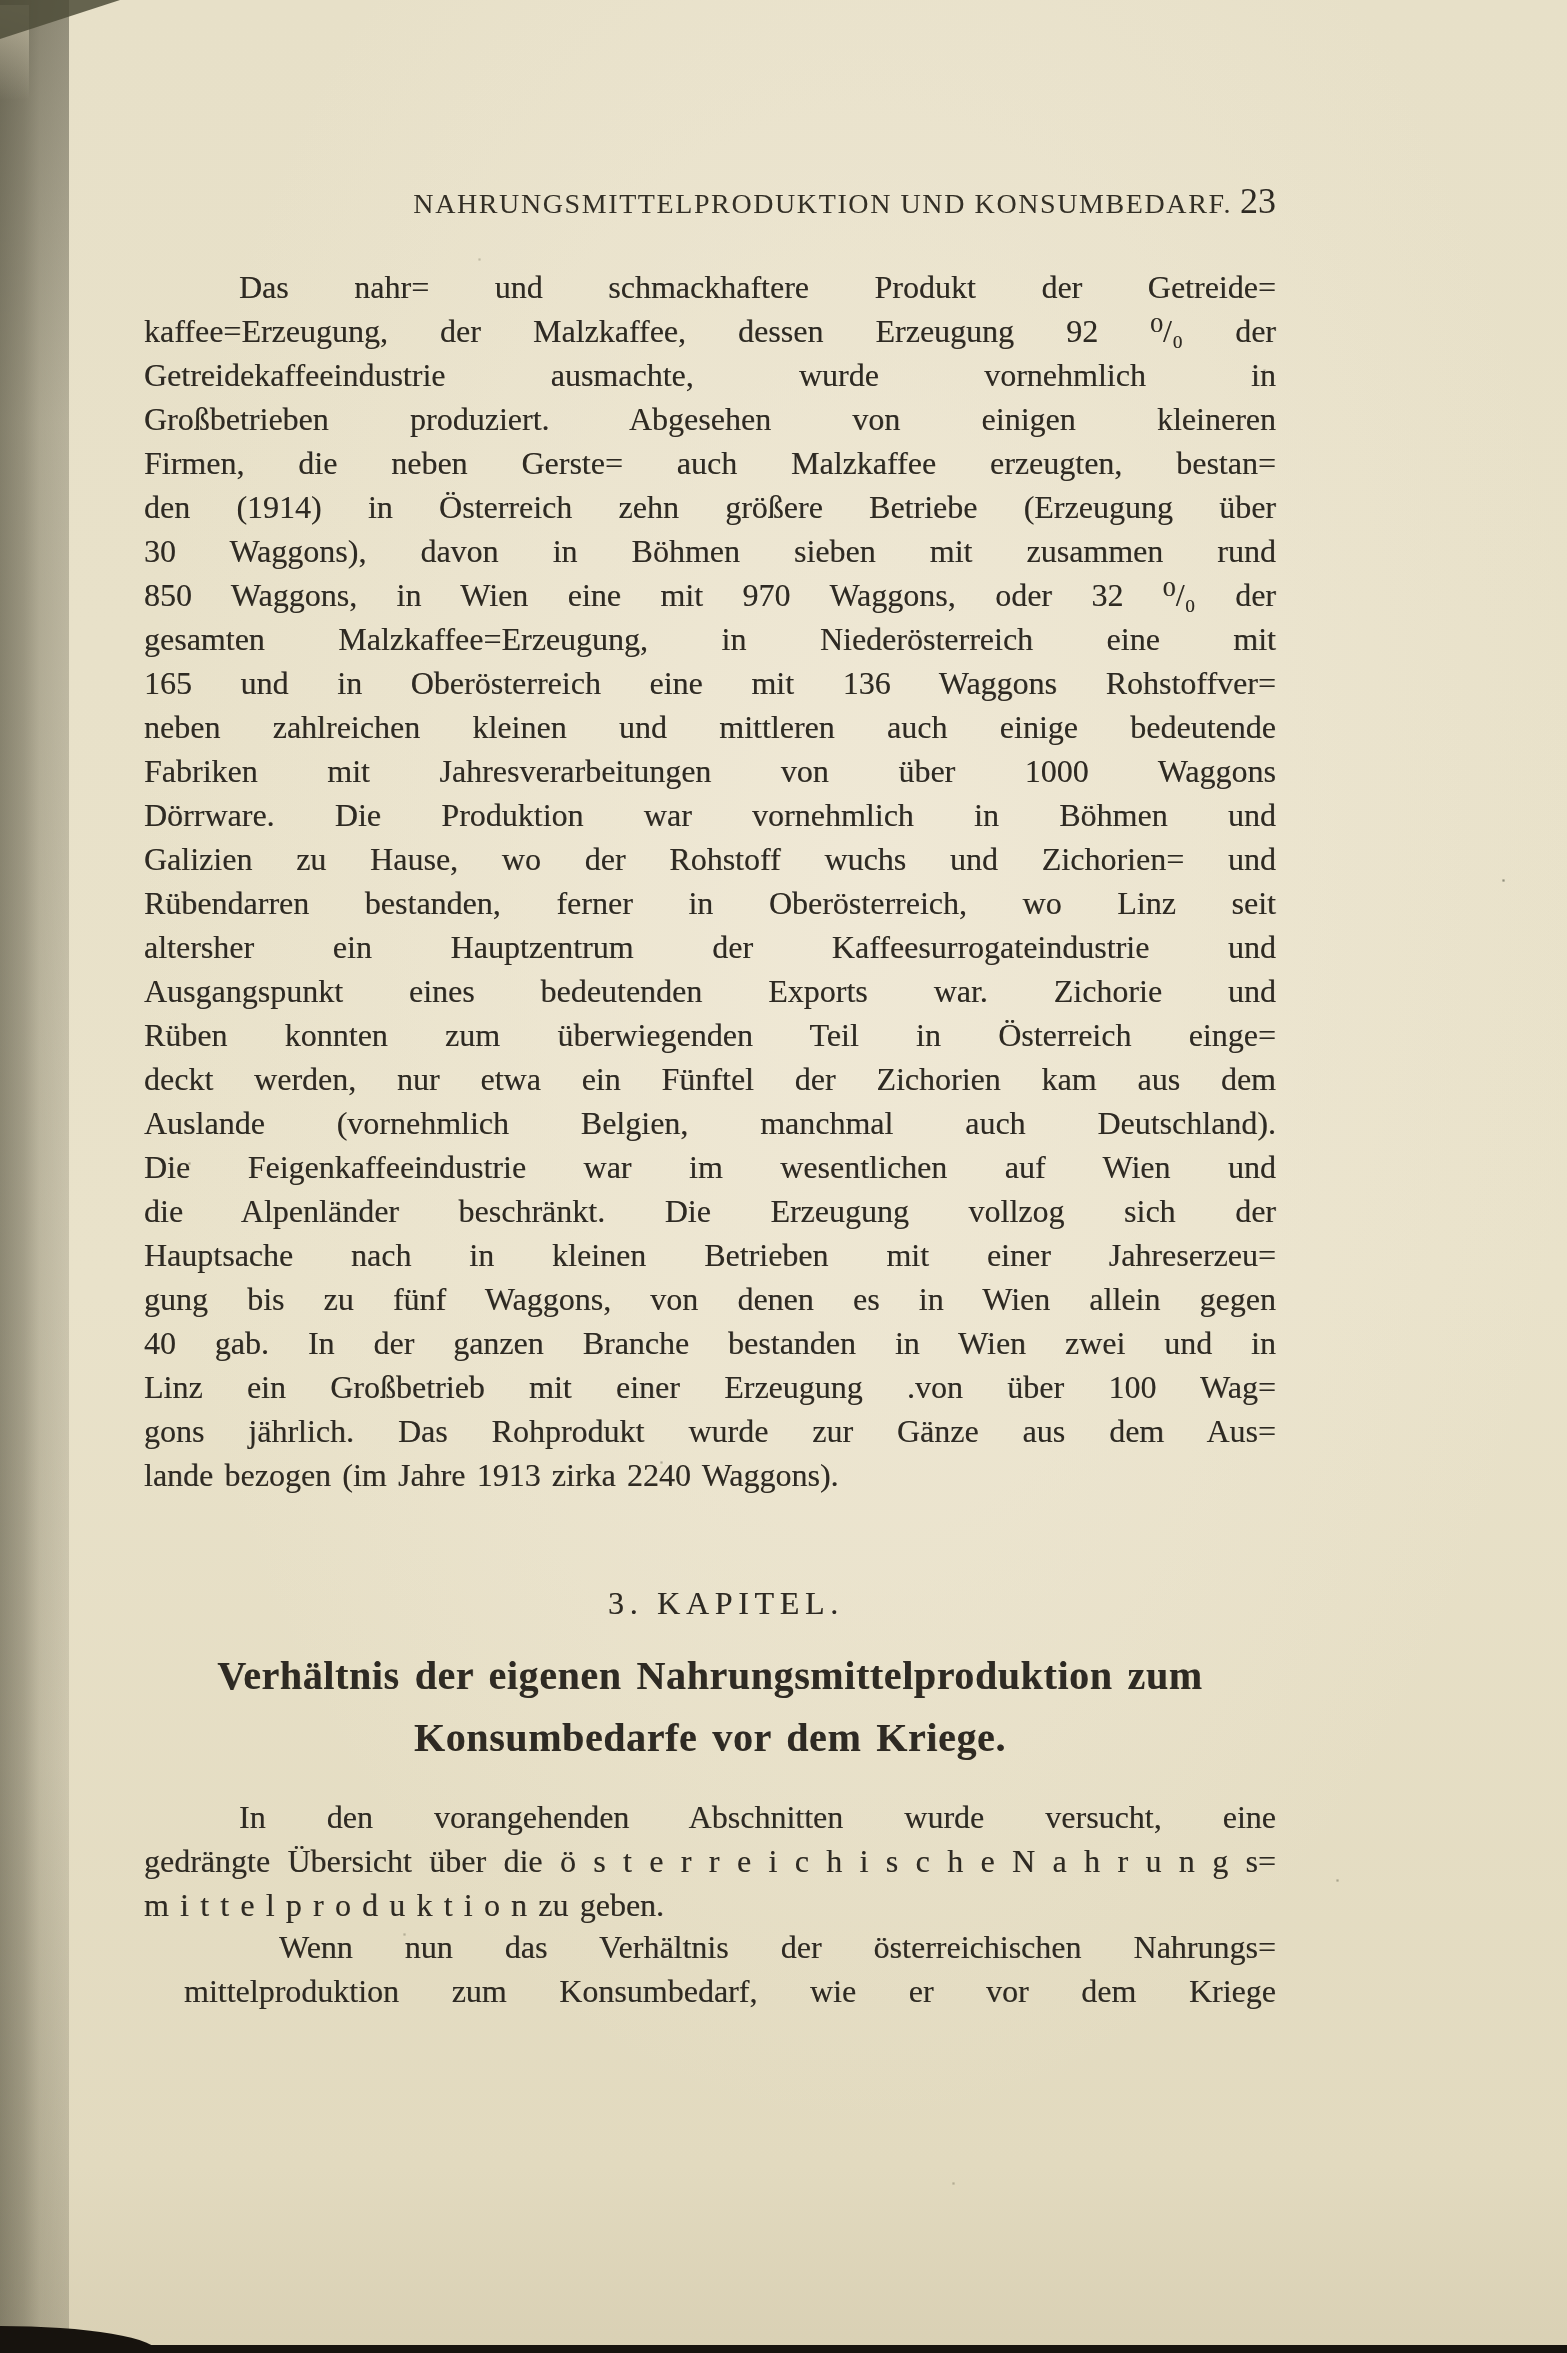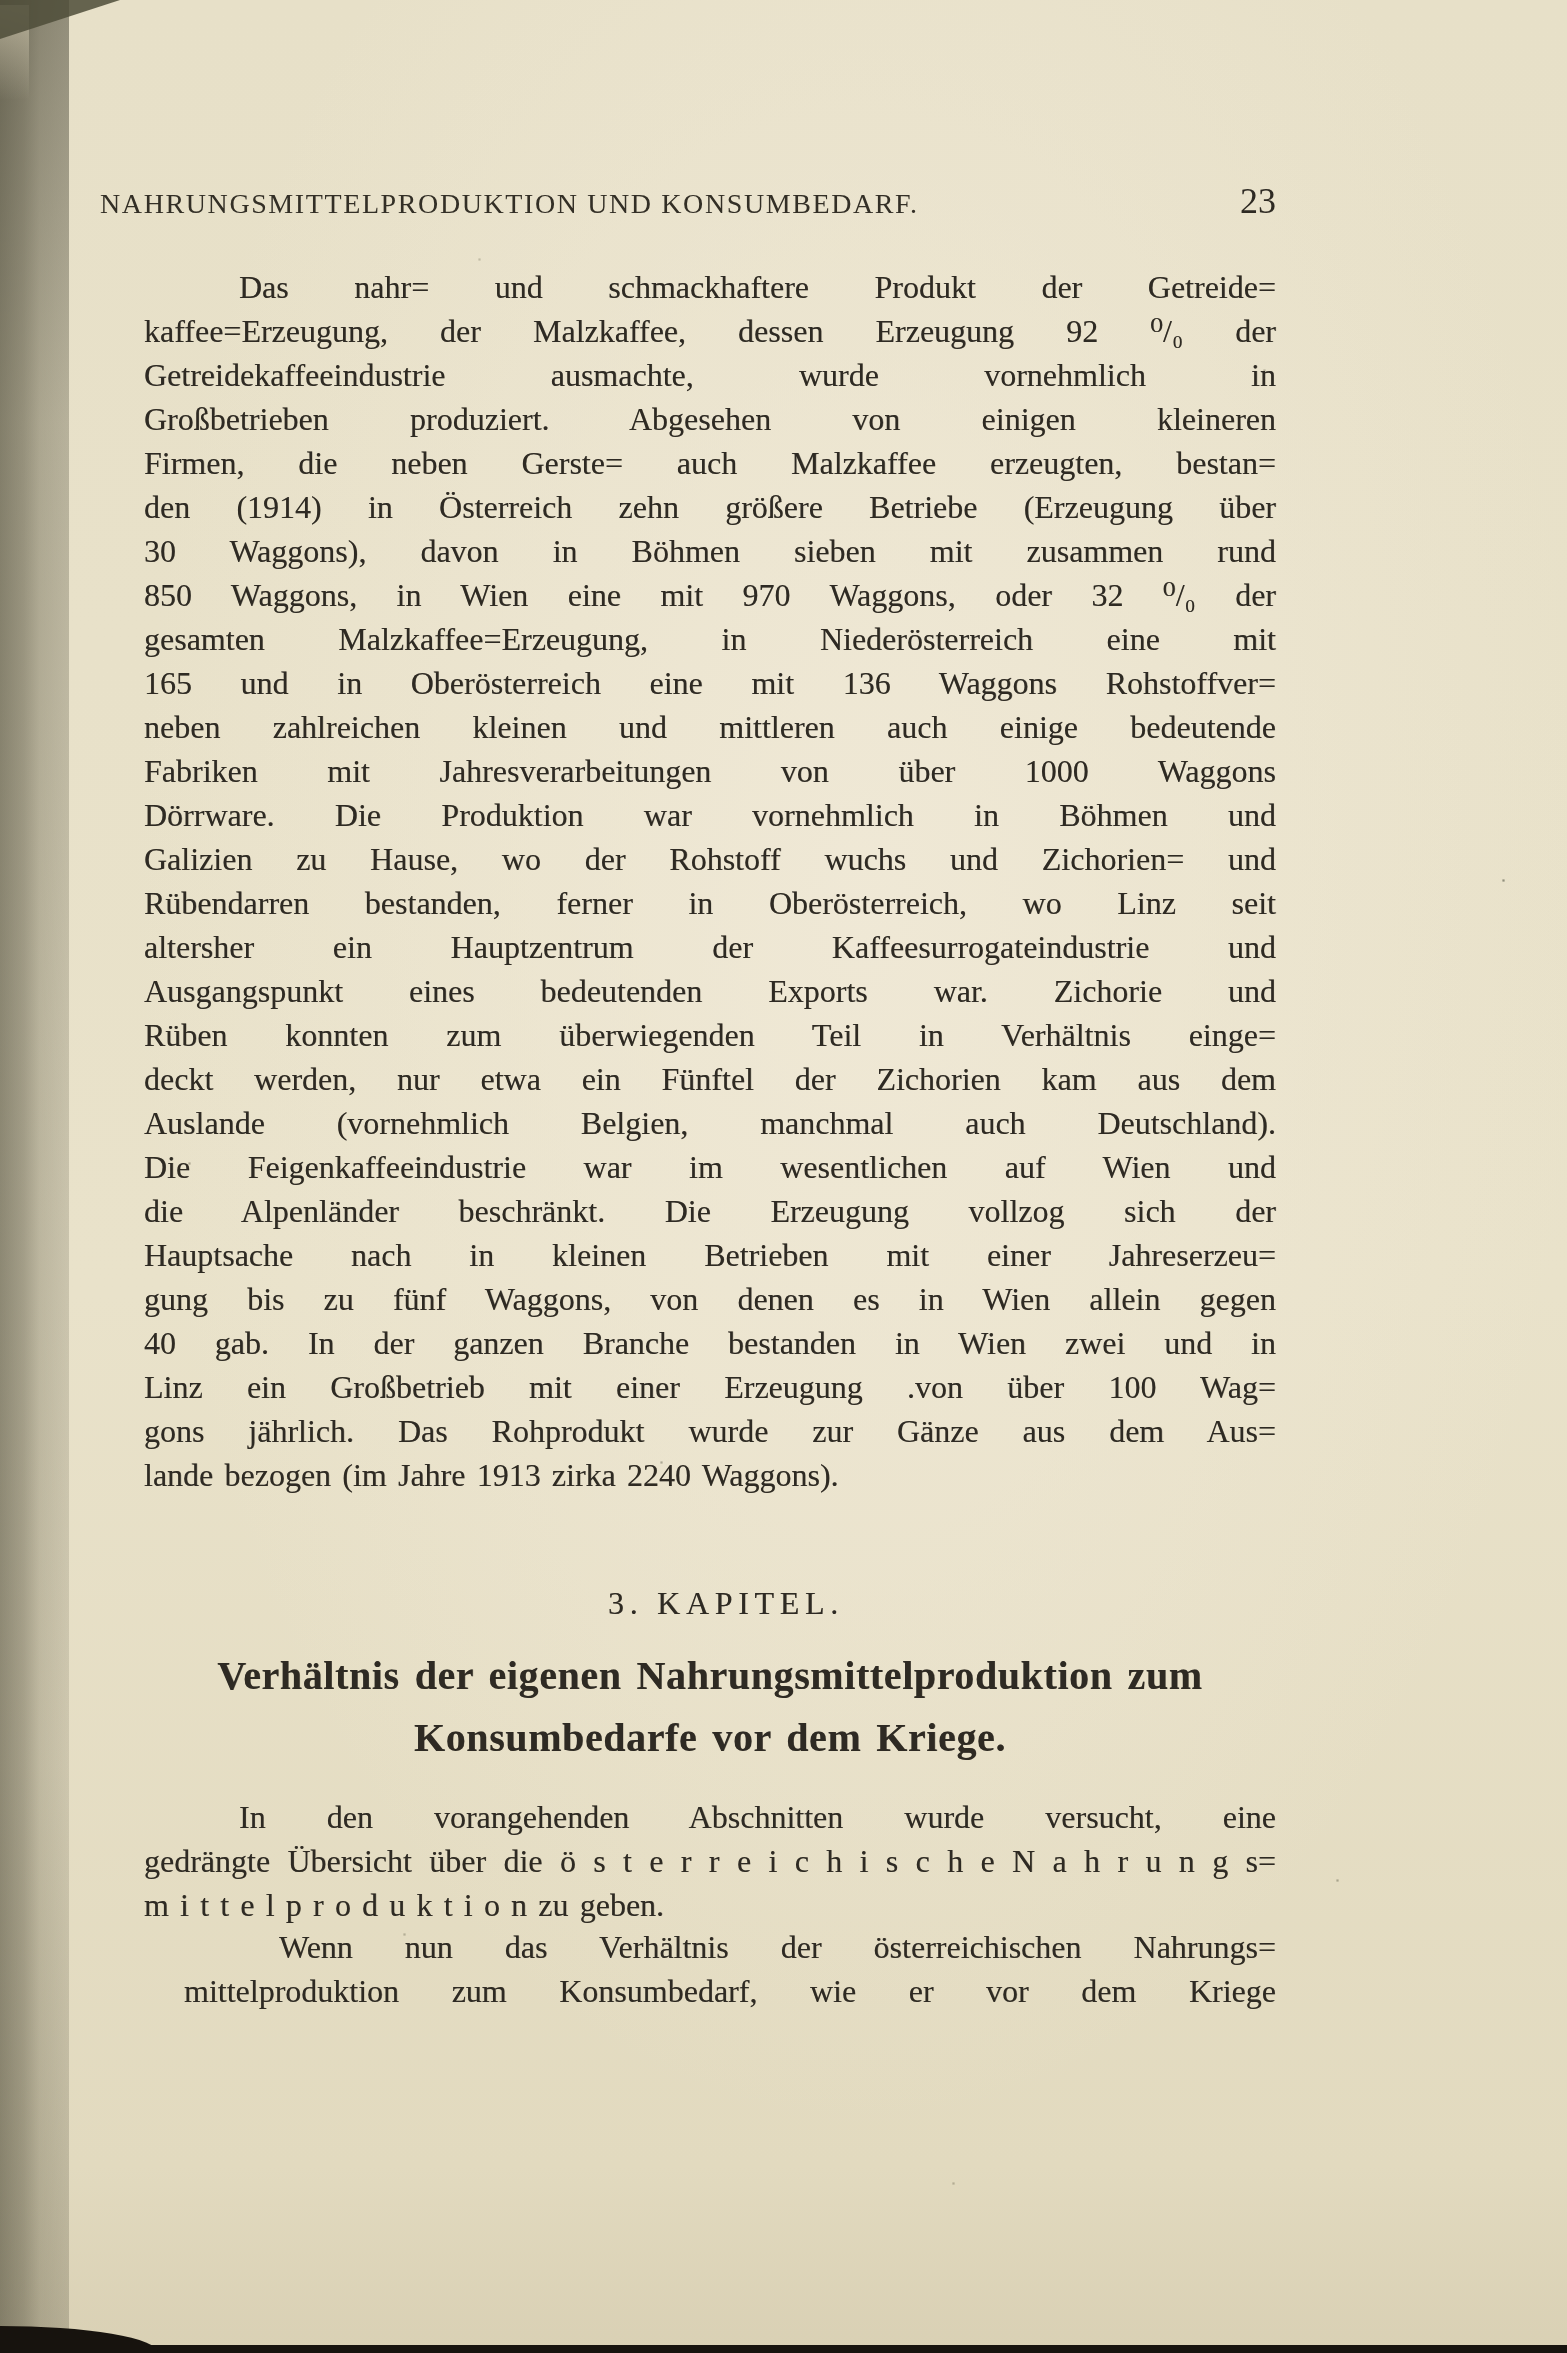--- a/index.html
+++ b/index.html
@@ -50,21 +50,21 @@
       953px 2183px 0 0.6px rgba(95,90,70,.35),
       189px 1163px 0 0.6px rgba(85,82,64,.4),
       1264px 370px 0 0.6px rgba(90,86,66,.35),
       479px 259px 0 0.6px rgba(100,95,75,.3);
   }
 
   .text-area{position:absolute;left:144px;top:0;width:1132px;}
 
   .running-header{position:absolute;left:0;right:0;top:186px;height:44px;}
   .running-header .hdr-title{
-    display:block;text-align:left;transform:translateX(-44px);
+    display:block;text-align:right;transform:translateX(-44px);
     font-size:28px;letter-spacing:1.6px;line-height:35px;
     color:#332f26;
   }
   .running-header .page-number{
     position:absolute;right:0;top:-5px;
     font-size:36px;line-height:40px;color:#2e2a23;
   }
 
   .para{position:absolute;left:0;right:0;}
   .p1{top:265px;}
@@ -121,21 +121,21 @@
         <div class="text-line just">850 Waggons, in Wien eine mit 970 Waggons, oder 32 ⁰/₀ der</div>
         <div class="text-line just">gesamten Malzkaffee=Erzeugung, in Niederösterreich eine mit</div>
         <div class="text-line just">165 und in Oberösterreich eine mit 136 Waggons Rohstoffver=</div>
         <div class="text-line just">neben zahlreichen kleinen und mittleren auch einige bedeutende</div>
         <div class="text-line just">Fabriken mit Jahresverarbeitungen von über 1000 Waggons</div>
         <div class="text-line just">Dörrware. Die Produktion war vornehmlich in Böhmen und</div>
         <div class="text-line just">Galizien zu Hause, wo der Rohstoff wuchs und Zichorien= und</div>
         <div class="text-line just">Rübendarren bestanden, ferner in Oberösterreich, wo Linz seit</div>
         <div class="text-line just">altersher ein Hauptzentrum der Kaffeesurrogateindustrie und</div>
         <div class="text-line just">Ausgangspunkt eines bedeutenden Exports war. Zichorie und</div>
-        <div class="text-line just">Rüben konnten zum überwiegenden Teil in Verhältnis einge=</div>
+        <div class="text-line just">Rüben konnten zum überwiegenden Teil in Österreich einge=</div>
         <div class="text-line just">deckt werden, nur etwa ein Fünftel der Zichorien kam aus dem</div>
         <div class="text-line just">Auslande (vornehmlich Belgien, manchmal auch Deutschland).</div>
         <div class="text-line just">Die Feigenkaffeeindustrie war im wesentlichen auf Wien und</div>
         <div class="text-line just">die Alpenländer beschränkt. Die Erzeugung vollzog sich der</div>
         <div class="text-line just">Hauptsache nach in kleinen Betrieben mit einer Jahreserzeu=</div>
         <div class="text-line just">gung bis zu fünf Waggons, von denen es in Wien allein gegen</div>
         <div class="text-line just">40 gab. In der ganzen Branche bestanden in Wien zwei und in</div>
         <div class="text-line just">Linz ein Großbetrieb mit einer Erzeugung .von über 100 Wag=</div>
         <div class="text-line just">gons jährlich. Das Rohprodukt wurde zur Gänze aus dem Aus=</div>
         <div class="text-line">lande bezogen (im Jahre 1913 zirka 2240 Waggons).</div>

